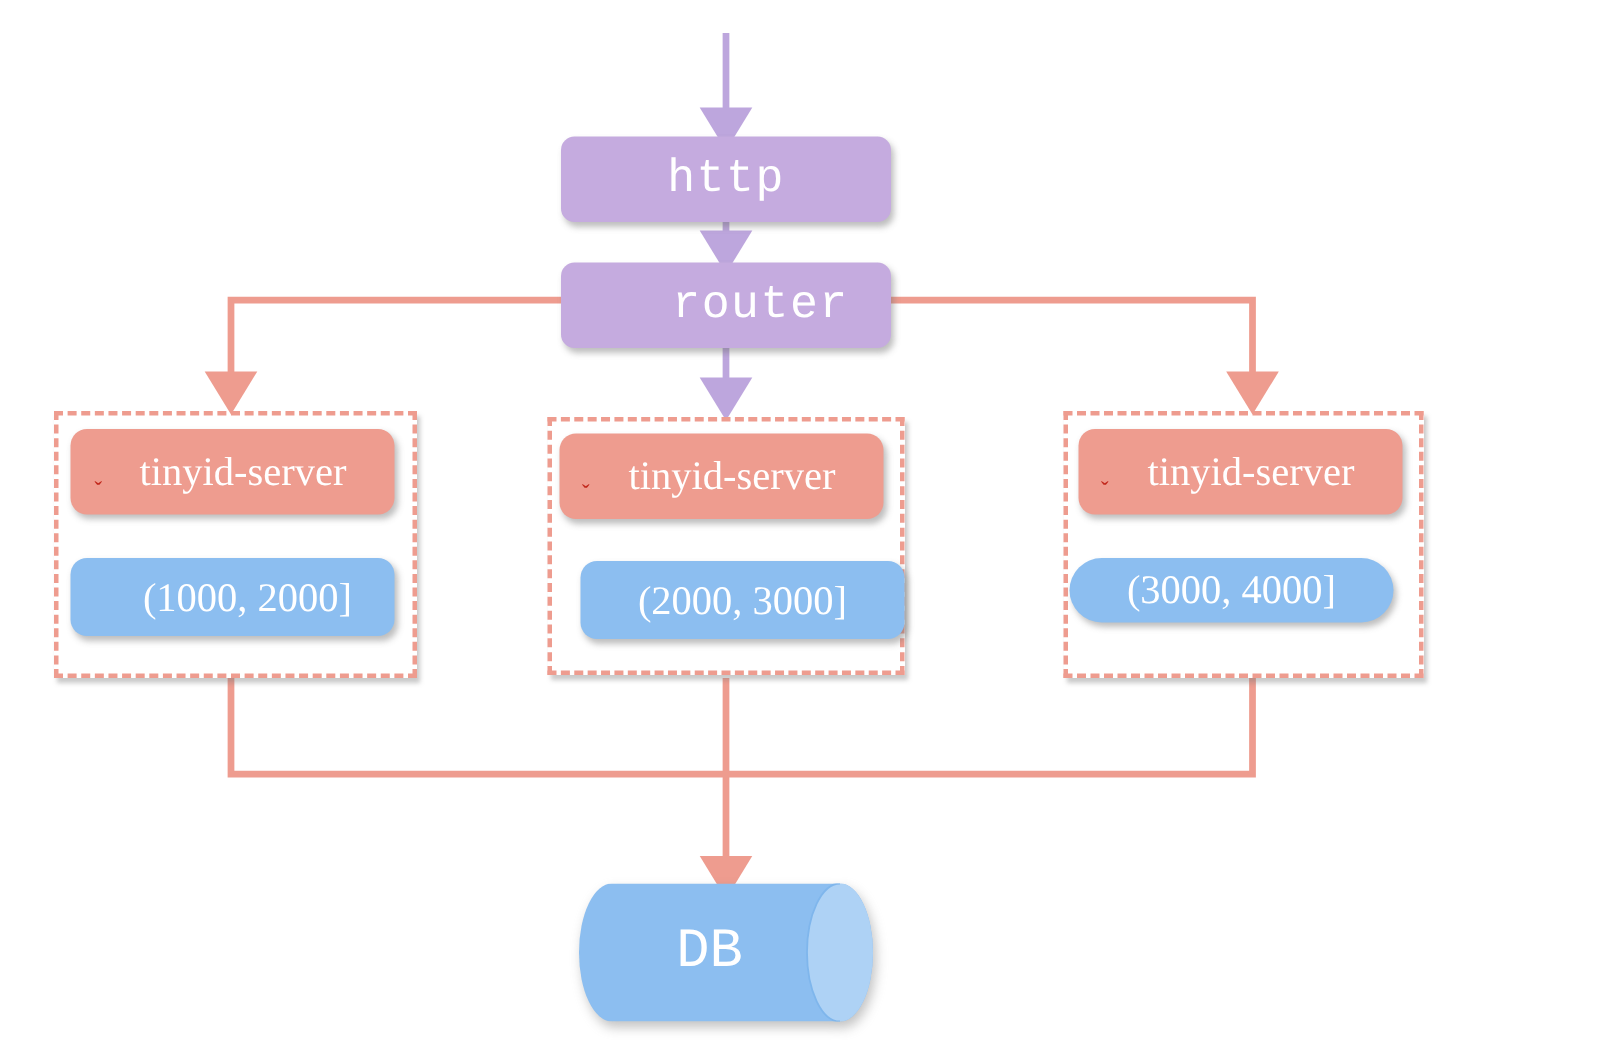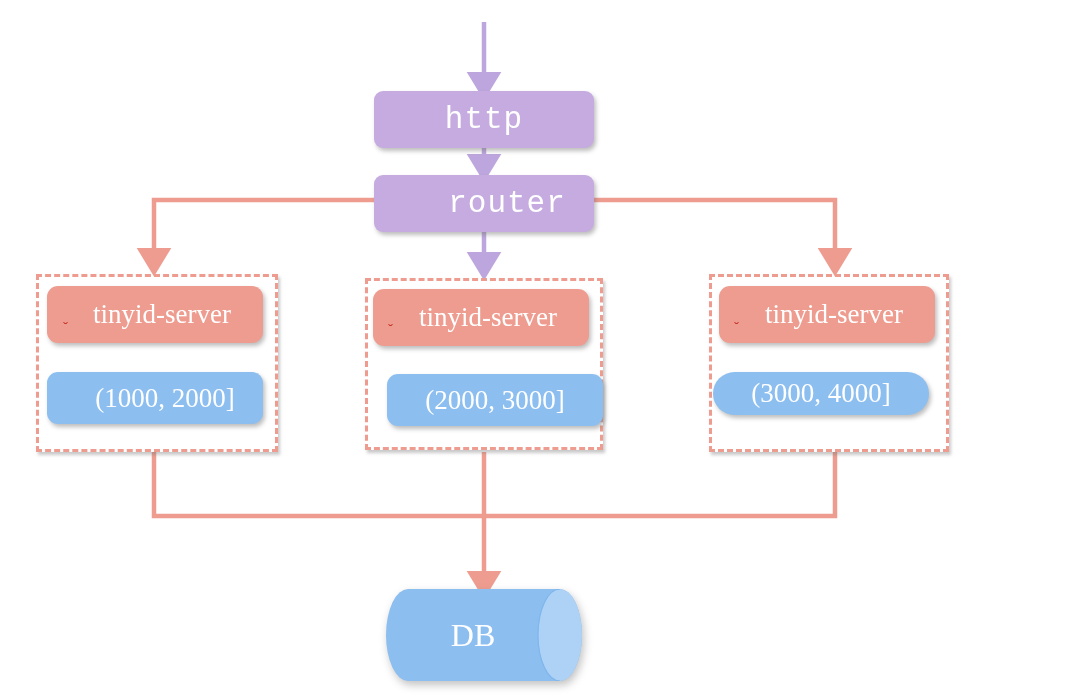--- a/index.html
+++ b/index.html
@@ -85,22 +85,22 @@
   .db-label {
     position: absolute;
     left: 386px;
     top: 589px;
     width: 196px;
     height: 92px;
     display: flex;
     align-items: center;
     justify-content: center;
     color: #ffffff;
-    font-family: Liberation Serif, serif;
-    font-size: 32px;
+    font-family: Liberation Mono, monospace;
+    font-size: 37px;
     padding-right: 22px;
     box-sizing: border-box;
   }
 </style>
 </head>
 <body>
 
 <div id="diagram-root">
 
   <svg class="edge-layer" width="1066" height="698" viewBox="0 0 1066 698" xmlns="http://www.w3.org/2000/svg">

